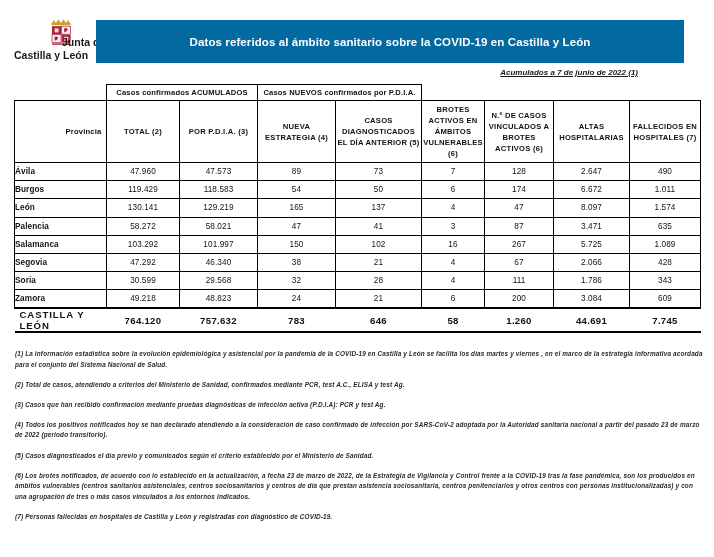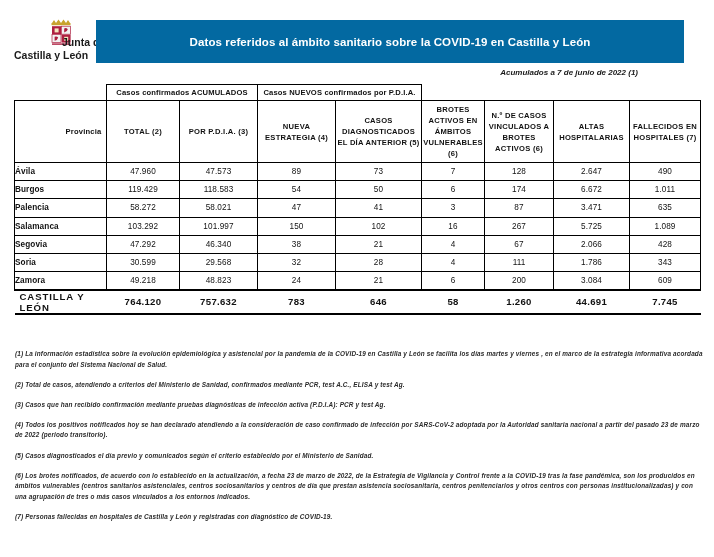--- a/index.html
+++ b/index.html
@@ -65,20 +65,21 @@
     font-weight: bold;
     letter-spacing: 0.1px;
   }
   .accumulated-note {
     position: absolute;
     right: 14px; top: 68px;
     font-size: 8px;
     font-style: italic;
     font-weight: bold;
     color: #1a1a1a;
+    text-decoration: underline;
   }
 
   
   .table-wrap {
     position: absolute;
     left: 14px; top: 84px;
     width: 686px;
   }
   table.main {
     border-collapse: collapse;
@@ -244,20 +245,31 @@
           <td>119.429</td>
           <td>118.583</td>
           <td>54</td>
           <td>50</td>
           <td>6</td>
           <td>174</td>
           <td>6.672</td>
           <td>1.011</td>
         </tr>
         <tr class="datarow">
+          <td class="provname">León</td>
+          <td>130.141</td>
+          <td>129.219</td>
+          <td>165</td>
+          <td>137</td>
+          <td>4</td>
+          <td>47</td>
+          <td>8.097</td>
+          <td>1.574</td>
+        </tr>
+        <tr class="datarow">
           <td class="provname">Palencia</td>
           <td>58.272</td>
           <td>58.021</td>
           <td>47</td>
           <td>41</td>
           <td>3</td>
           <td>87</td>
           <td>3.471</td>
           <td>635</td>
         </tr>

